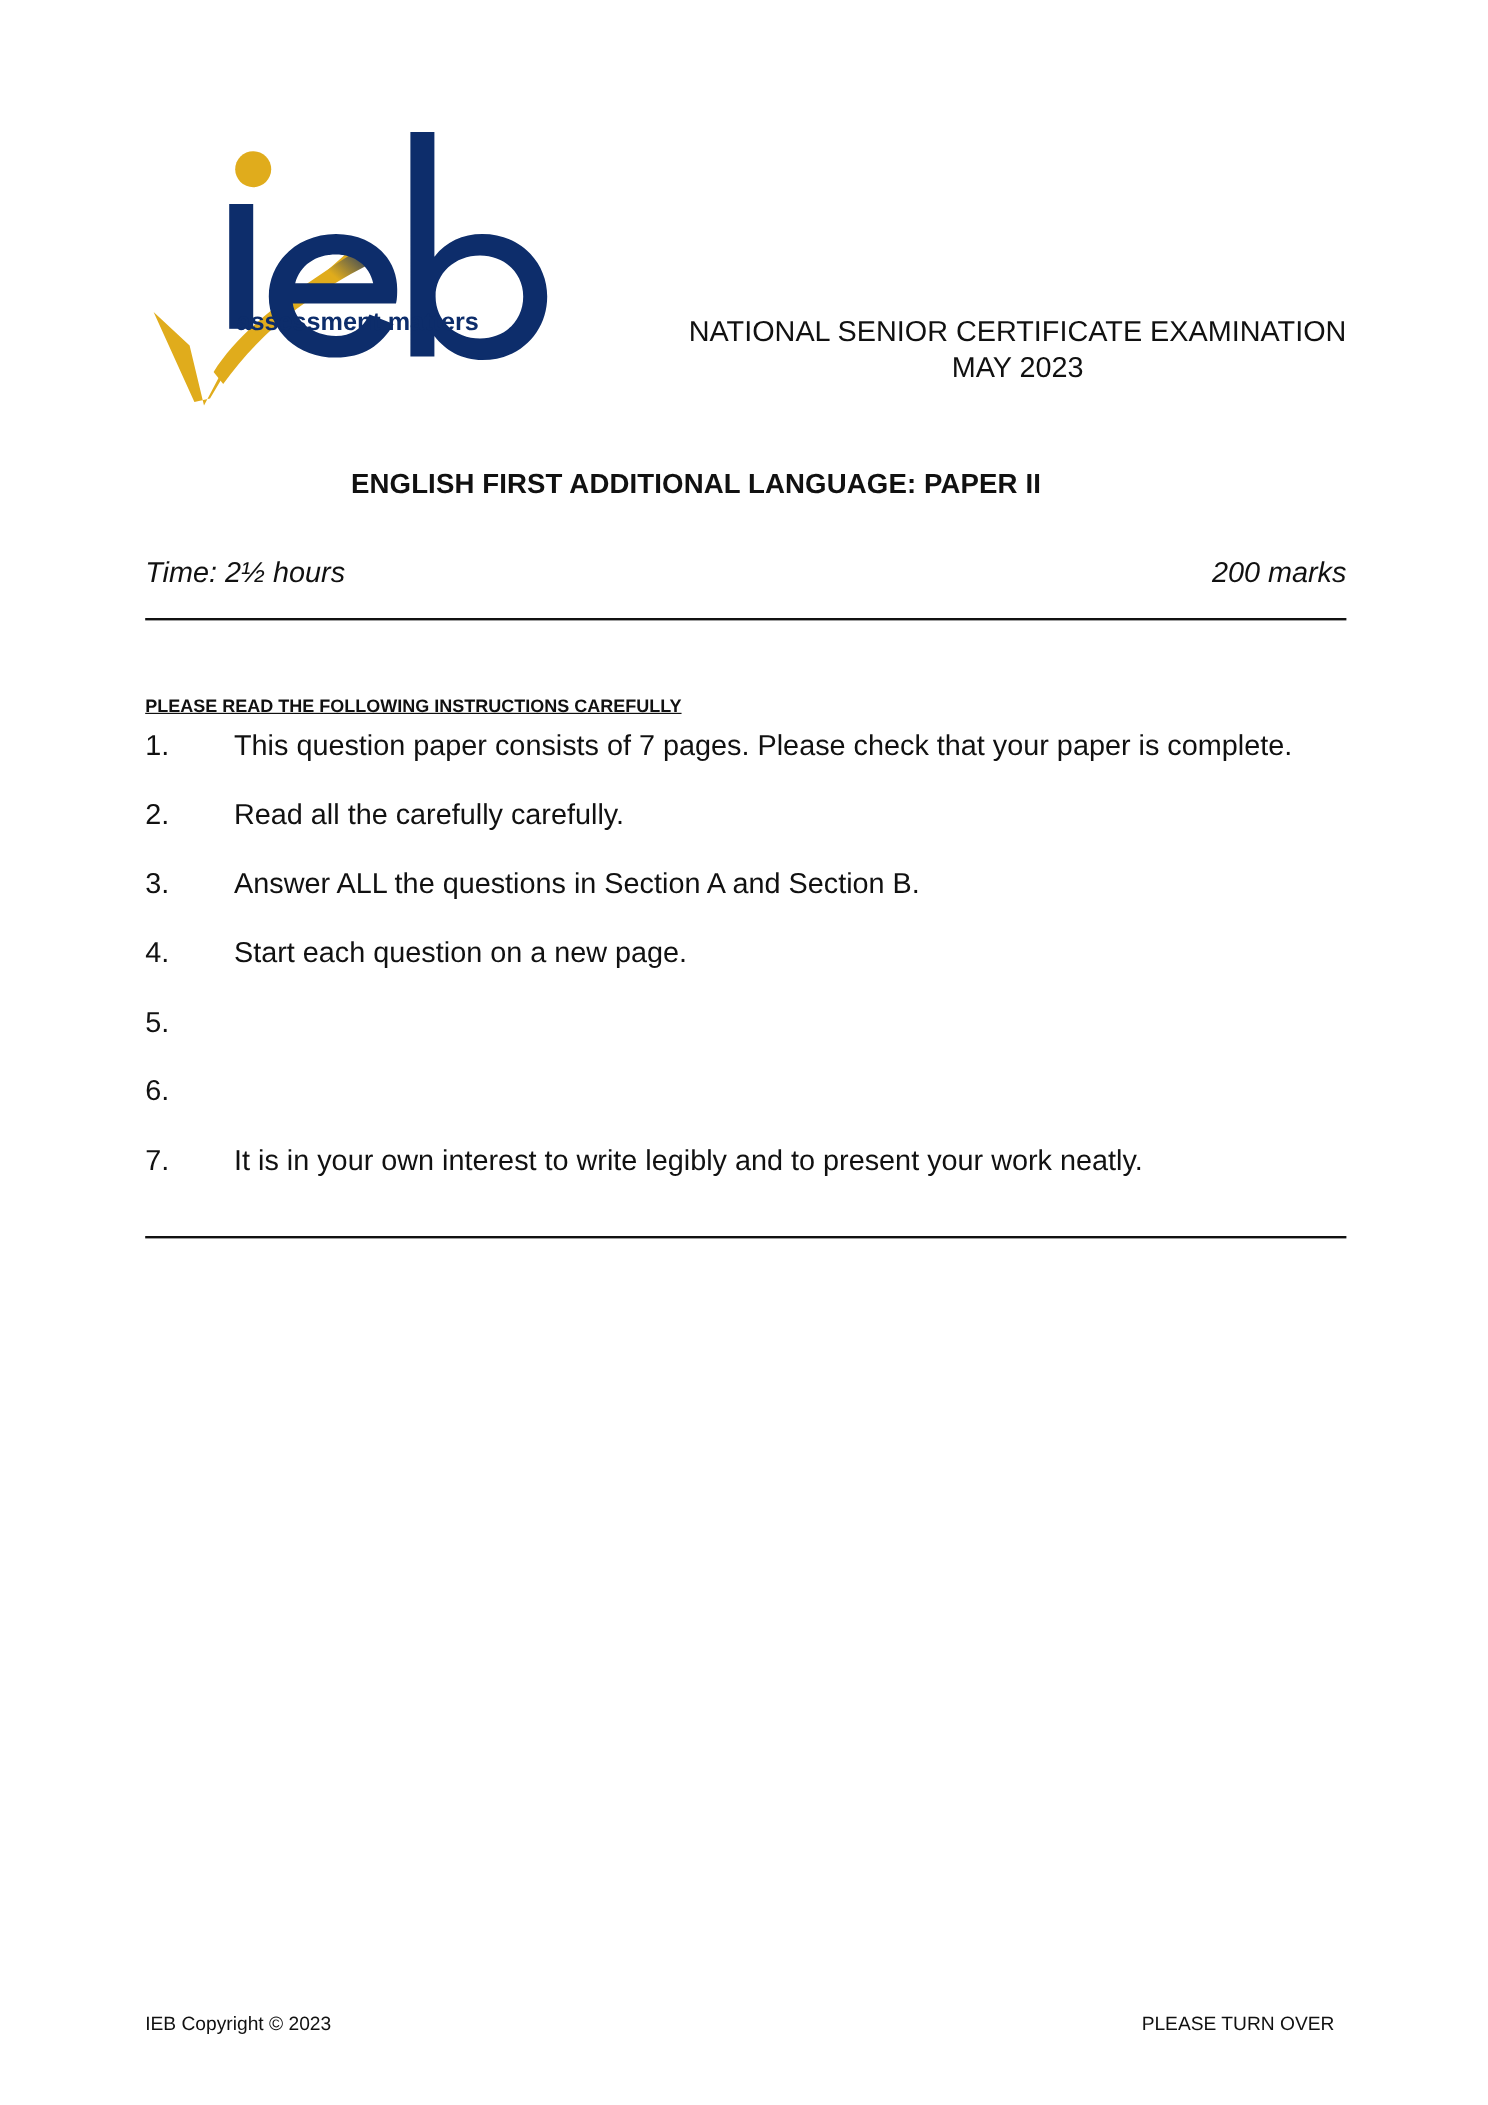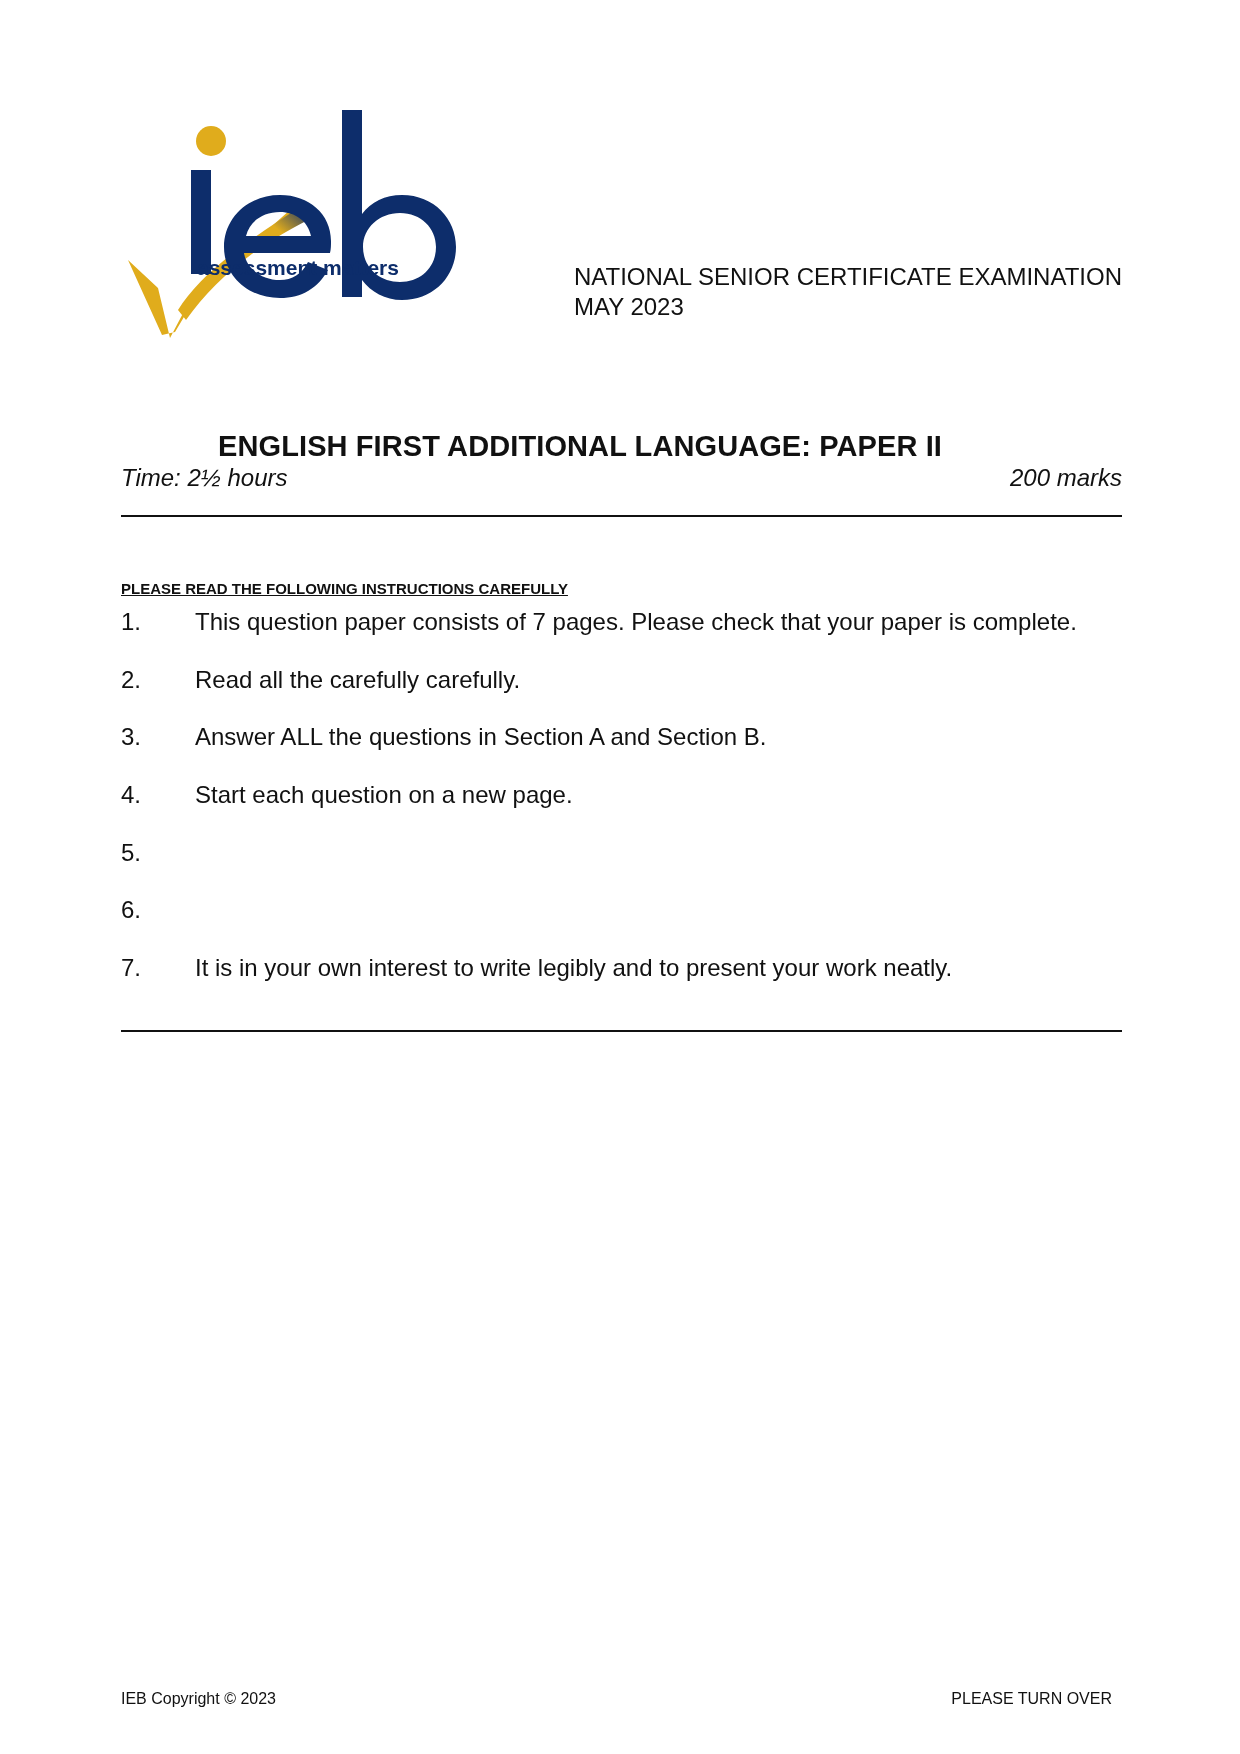--- a/index.html
+++ b/index.html
@@ -1,32 +1,32 @@
 <!DOCTYPE html>
 <html><head>
 <meta charset="utf-8">
 <style>
   html, body { margin: 0; padding: 0; background: #ffffff; }
   body { width: 1240px; height: 1754px; position: relative; overflow: hidden;
          font-family: "Liberation Sans", sans-serif; color: #111111; }
   .page { position: absolute; left: 0; top: 0; width: 1240px; height: 1754px; border-radius: 15px; }
   .logo { position: absolute; left: 120px; top: 110px; width: 350px; height: 235px; }
-  .exam-header { position: absolute; right: 118px; top: 262px; text-align: left;
+  .exam-header { position: absolute; right: 118px; top: 262px; text-align: center;
                  font-size: 24px; line-height: 30px; color: #111; }
-  .paper-title { position: absolute; left: 0; width: 1160px; top: 430px; text-align: center;
-                 font-size: 29px; font-weight: bold; letter-spacing: 0.1px; }
+  .paper-title { position: absolute; left: 0; width: 1160px; top: 390px; text-align: center;
+                 font-size: 23px; font-weight: bold; letter-spacing: 0.1px; }
   .meta-row { position: absolute; left: 121px; right: 118px; top: 464px; font-size: 24px;
               display: flex; justify-content: space-between; font-style: italic; }
   .rule { position: absolute; left: 121px; right: 118px; height: 2px; background: #111; }
   .instr-heading { position: absolute; left: 121px; top: 580px; font-size: 15px; font-weight: bold; text-decoration: underline; }
   .instr-list { position: absolute; left: 121px; top: 607px; margin: 0; padding: 0; list-style: none; }
   .instr-item { display: flex; font-size: 24px; height: 57.7px; line-height: 30px; }
   .instr-num { width: 74px; flex: none; }
   .footer { position: absolute; left: 121px; right: 128px; top: 1679px; font-size: 16px;
-            display: flex; justify-content: space-between; margin-top: 11px; }
+            display: flex; justify-content: space-between; }
 </style>
 </head>
 <body>
 
 <div class="page">
 
   <svg class="logo" viewBox="0 0 350 235" xmlns="http://www.w3.org/2000/svg">
     <defs>
       <linearGradient id="tickgrad" x1="0" y1="1" x2="1" y2="0">
         <stop offset="0" stop-color="#e0ac1c"></stop>

